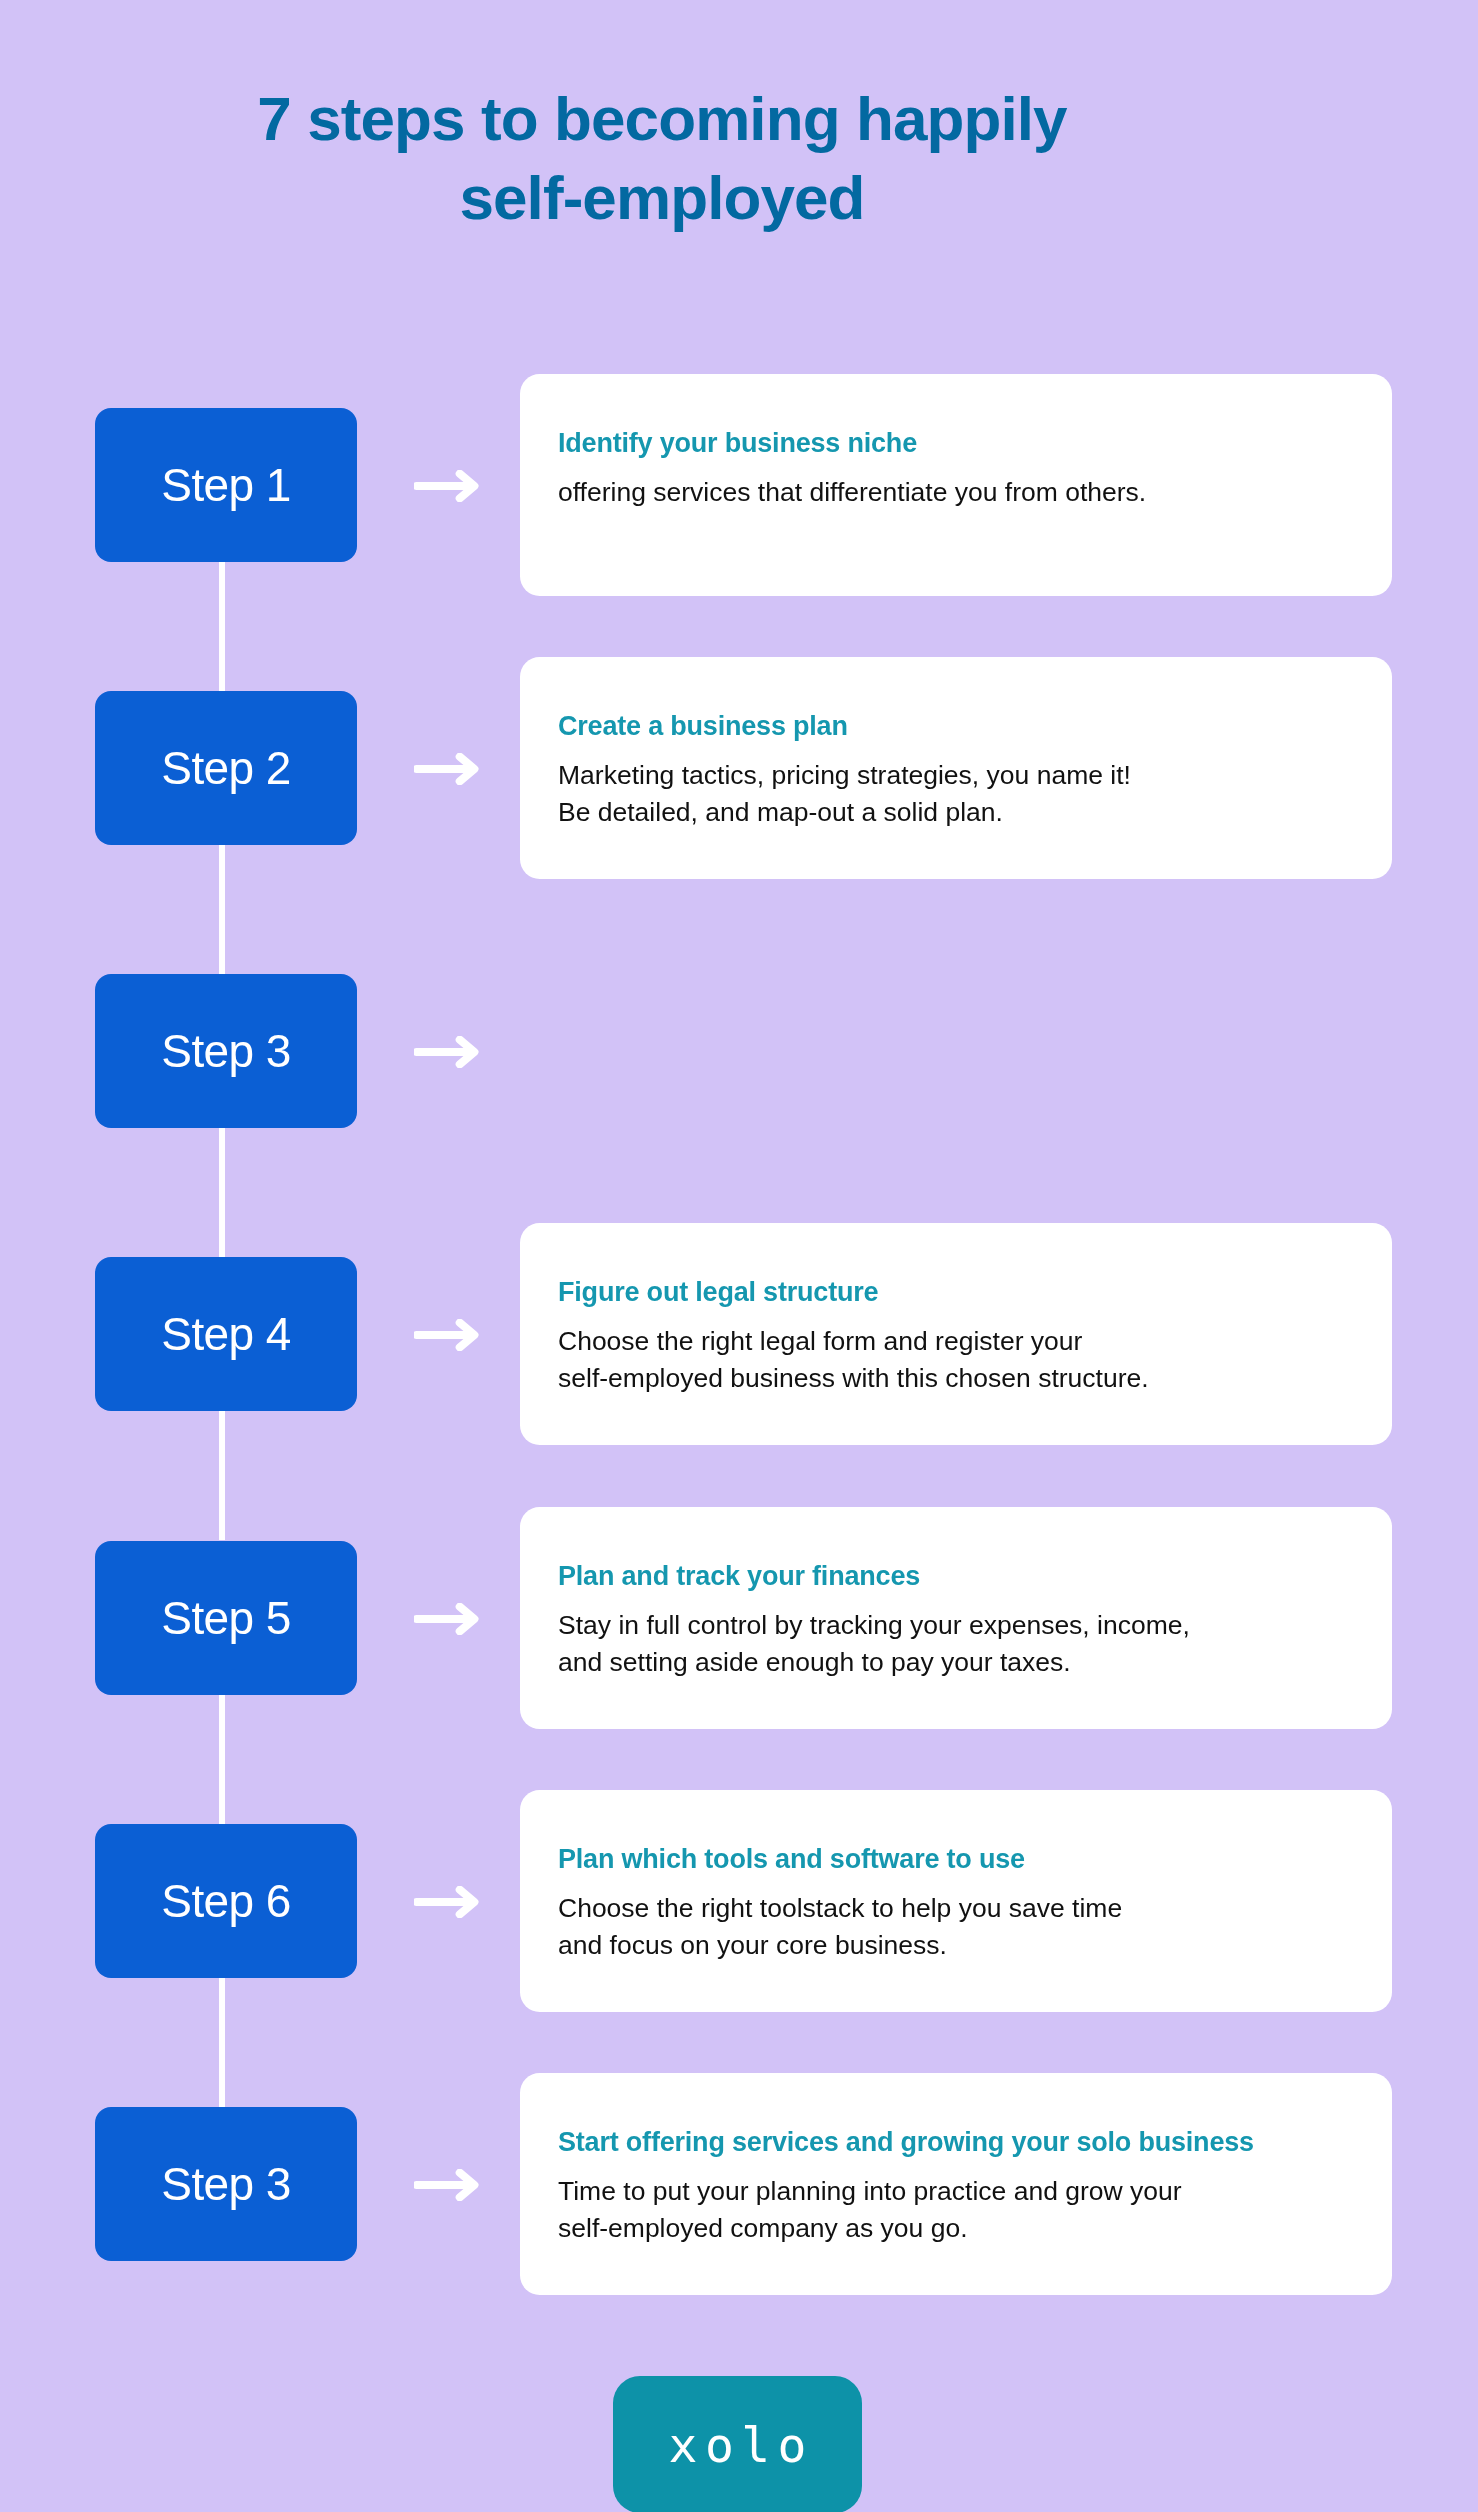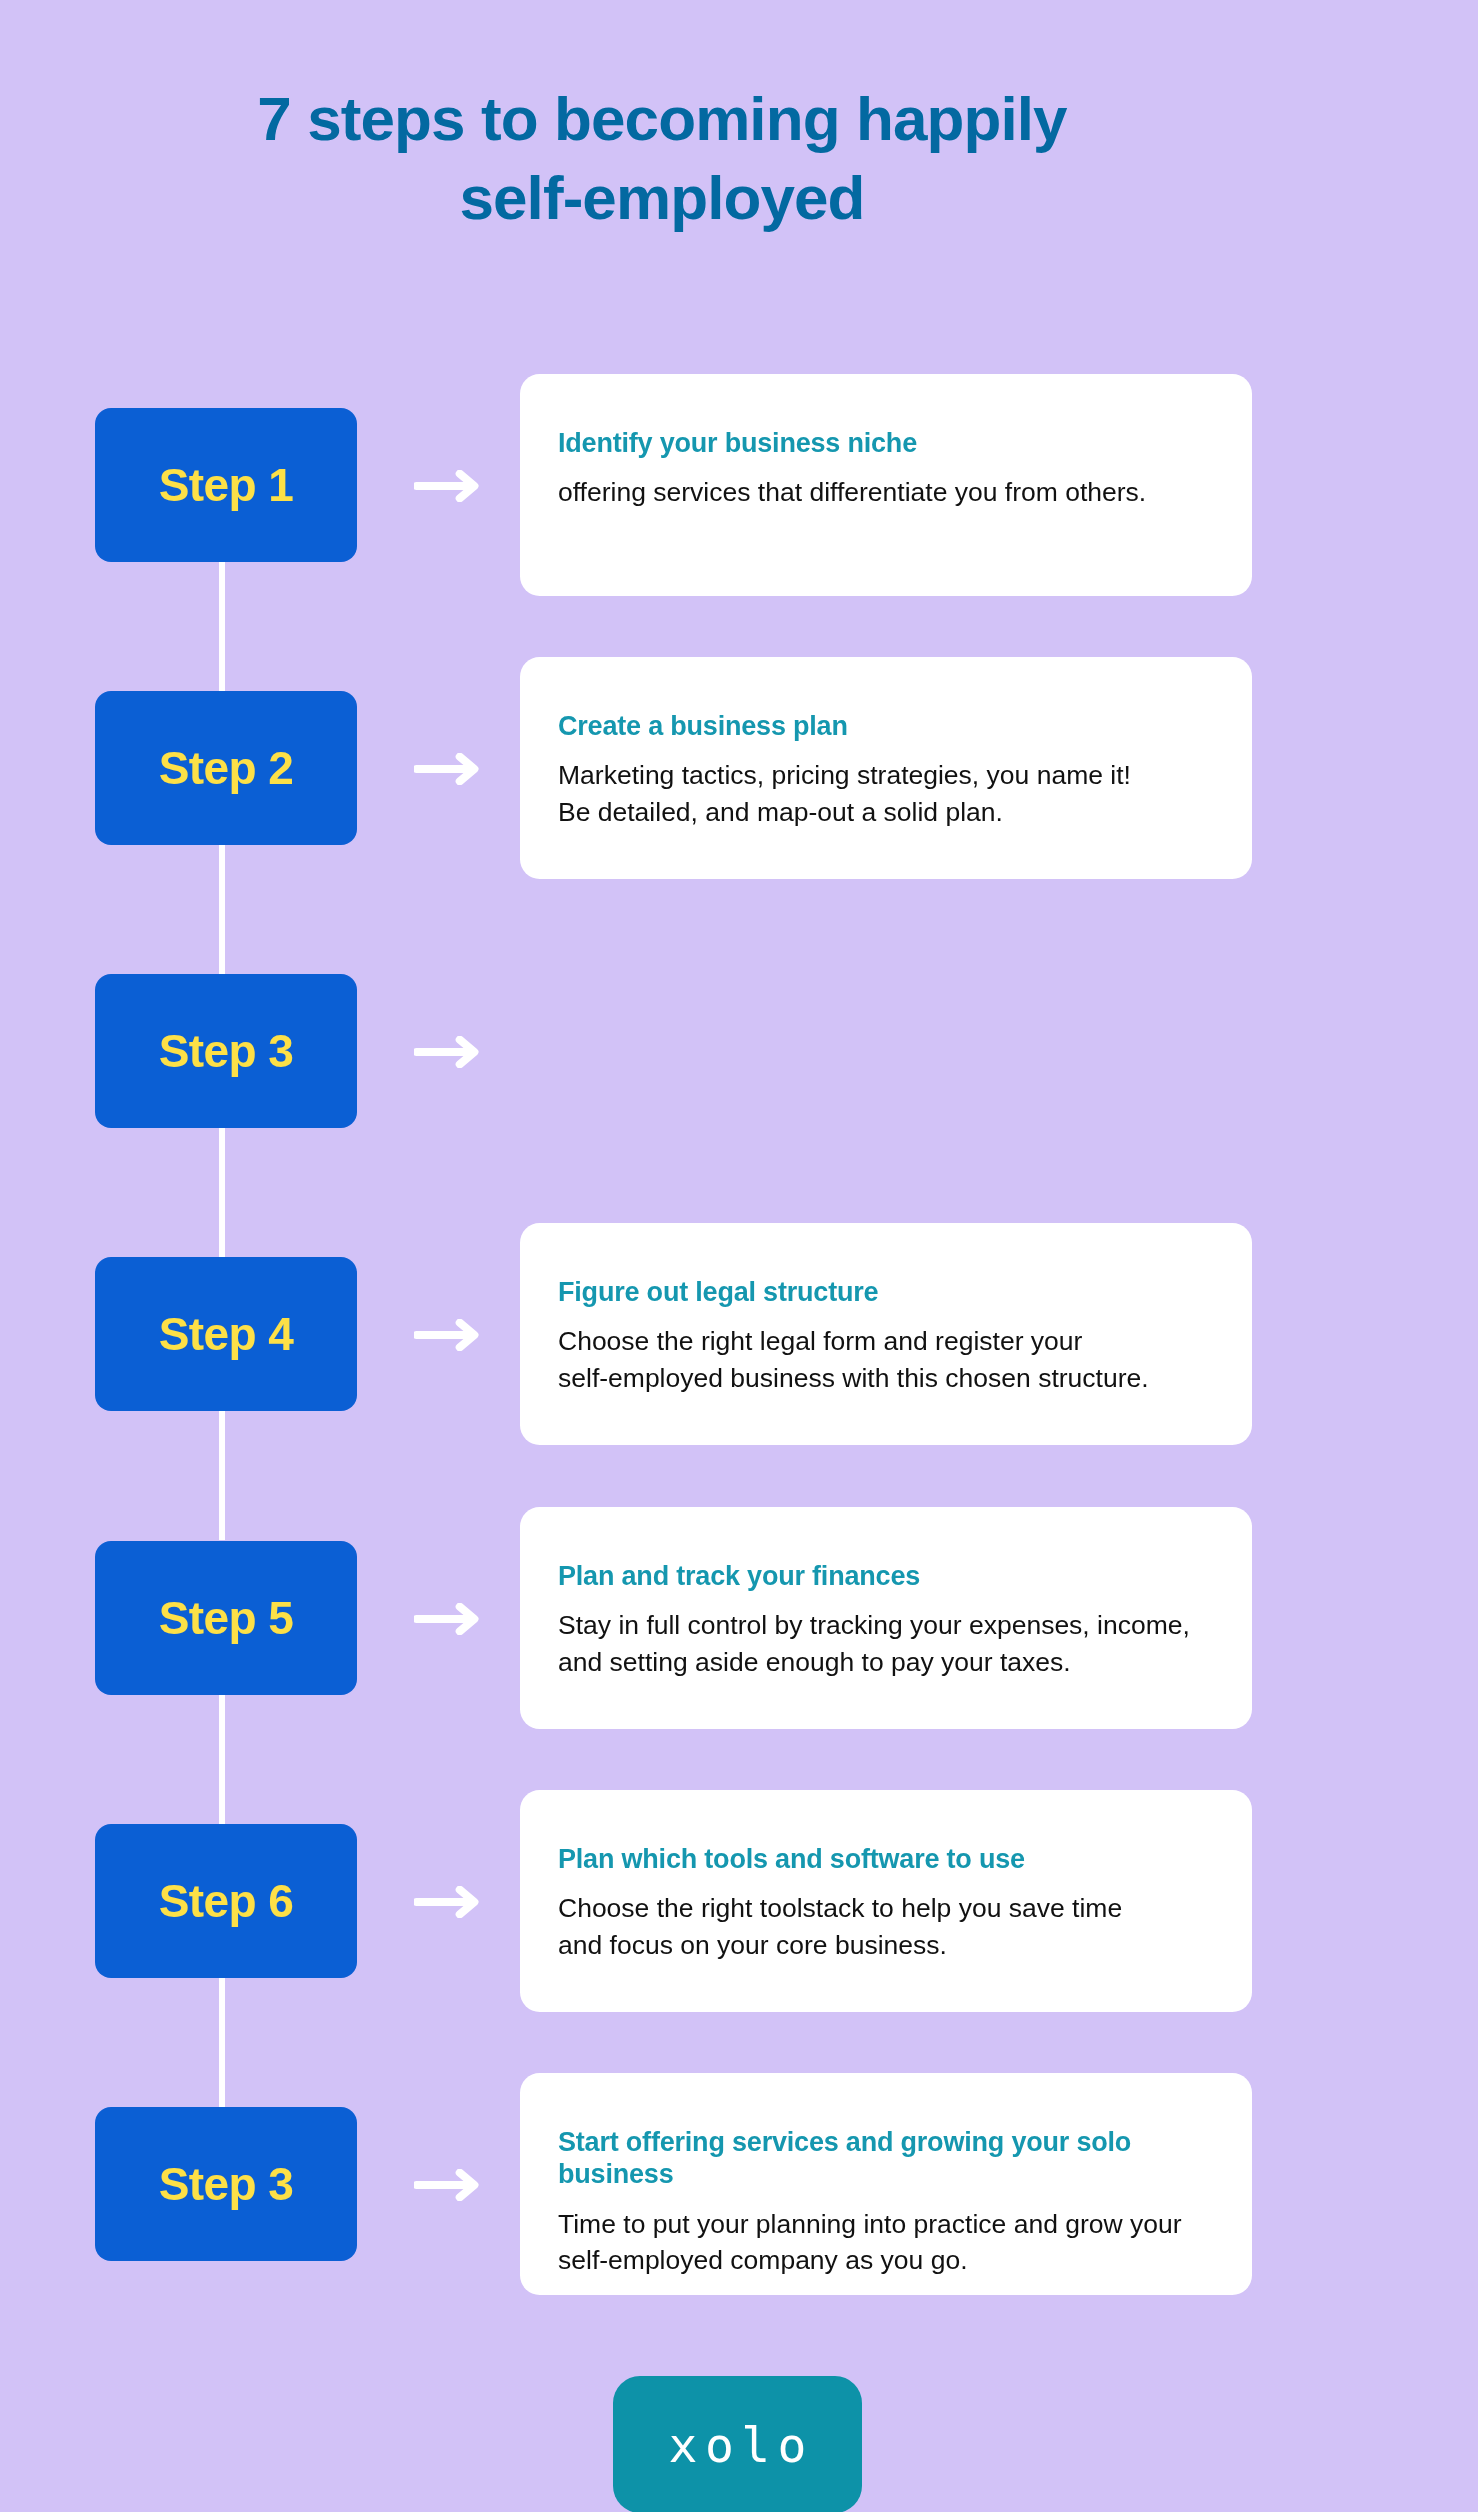--- a/index.html
+++ b/index.html
@@ -63,42 +63,42 @@
     width: 262px;
     height: 154px;
     background: #0b5fd4;
     border-radius: 16px;
     display: flex;
     align-items: center;
     justify-content: center;
     z-index: 3;
   }
   .step-badge-label {
-    color: #fde047;
+    color: #ffffff;
     font-size: 46px;
-    font-weight: 700;
+    font-weight: 400;
     letter-spacing: -0.6px;
     line-height: 1;
   }
 
   .step-arrow {
     position: absolute;
     left: 414px;
     top: 96px;
     width: 68px;
     height: 32px;
     z-index: 3;
   }
   .step-arrow svg { display: block; }
 
   .step-card {
     position: absolute;
     left: 520px;
     top: 0;
-    width: 732px;
+    width: 872px;
     height: 222px;
     background: #ffffff;
     border-radius: 19.7px;
     box-sizing: border-box;
     padding: 53px 38px 0 38px;
     z-index: 2;
   }
   .card-heading {
     color: #1597af;
     font-size: 27px;

